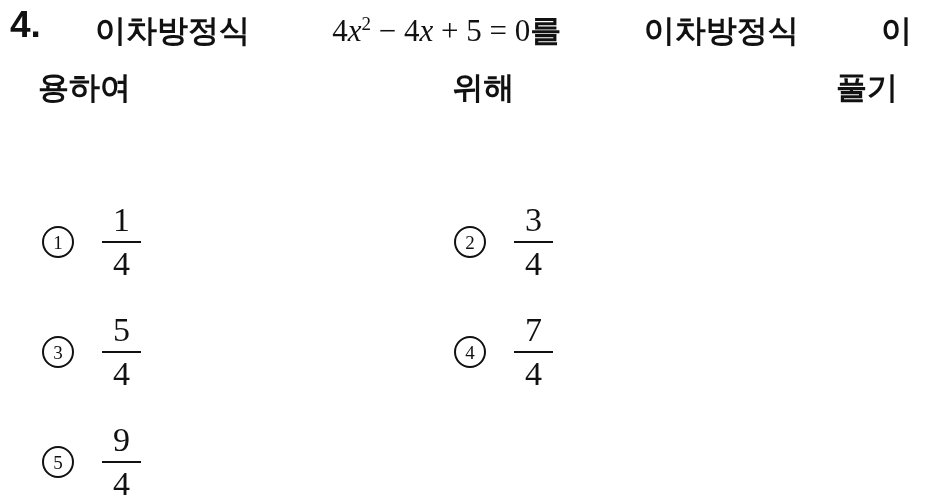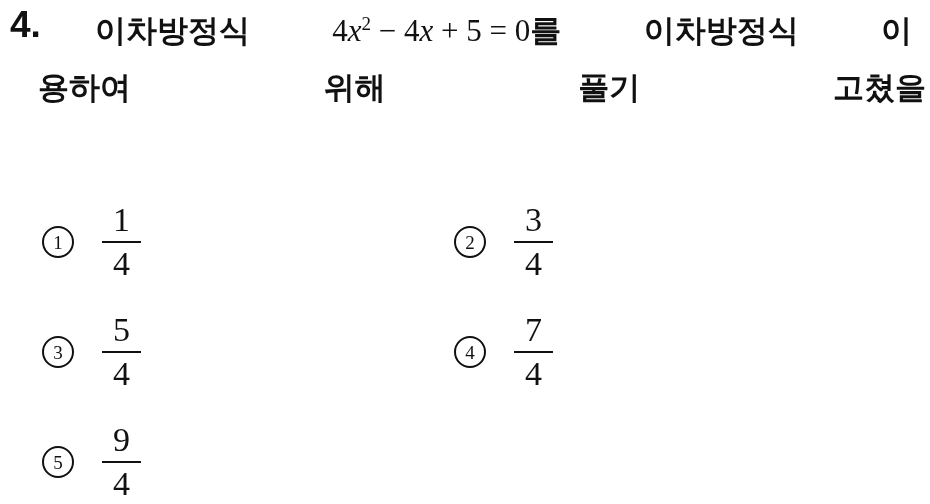--- a/index.html
+++ b/index.html
@@ -16,21 +16,21 @@
     font-family:"Liberation Sans",sans-serif;
     font-weight:700;font-size:37px;
   }
   
   .line{
     position:absolute;
     display:flex;
     align-items:baseline;
   }
   .line1{left:95px;top:10px;right:18px;justify-content:space-between;}
-  .line2{left:38px;top:67px;right:4px;justify-content:space-between;}
+  .line2{left:38px;top:67px;right:32px;justify-content:space-between;}
   .line3{left:38px;top:124px;display:block;}
   .k{
     font-family:"Liberation Sans",sans-serif;
     font-weight:700;font-size:31px;
     white-space:pre-wrap;
   }
   .m{
     font-family:"Liberation Serif",serif;
     font-size:31px;font-style:normal;font-weight:400;
     white-space:pre-wrap;
@@ -85,21 +85,20 @@
       <span class="k">이차방정식</span>
       <span class="grp"><span class="m">4</span><i class="m">x</i><sup class="m">2</sup><span class="m"> − 4</span><i class="m">x</i><span class="m"> + 5 = 0</span><span class="k">를</span></span>
       <span class="k">이차방정식</span>
       <span class="k">이</span>
     </div>
 
   <div class="line line2">
       <span class="k">용하여</span>
       <span class="k">위해</span>
       <span class="k">풀기</span>
-      <span class="k">고쳤을</span>
     </div>
 
 
   <div class="options">
 
     <div class="option colL">
       <span class="marker">
           <span>1</span>
         </span>
       <span class="frac">

